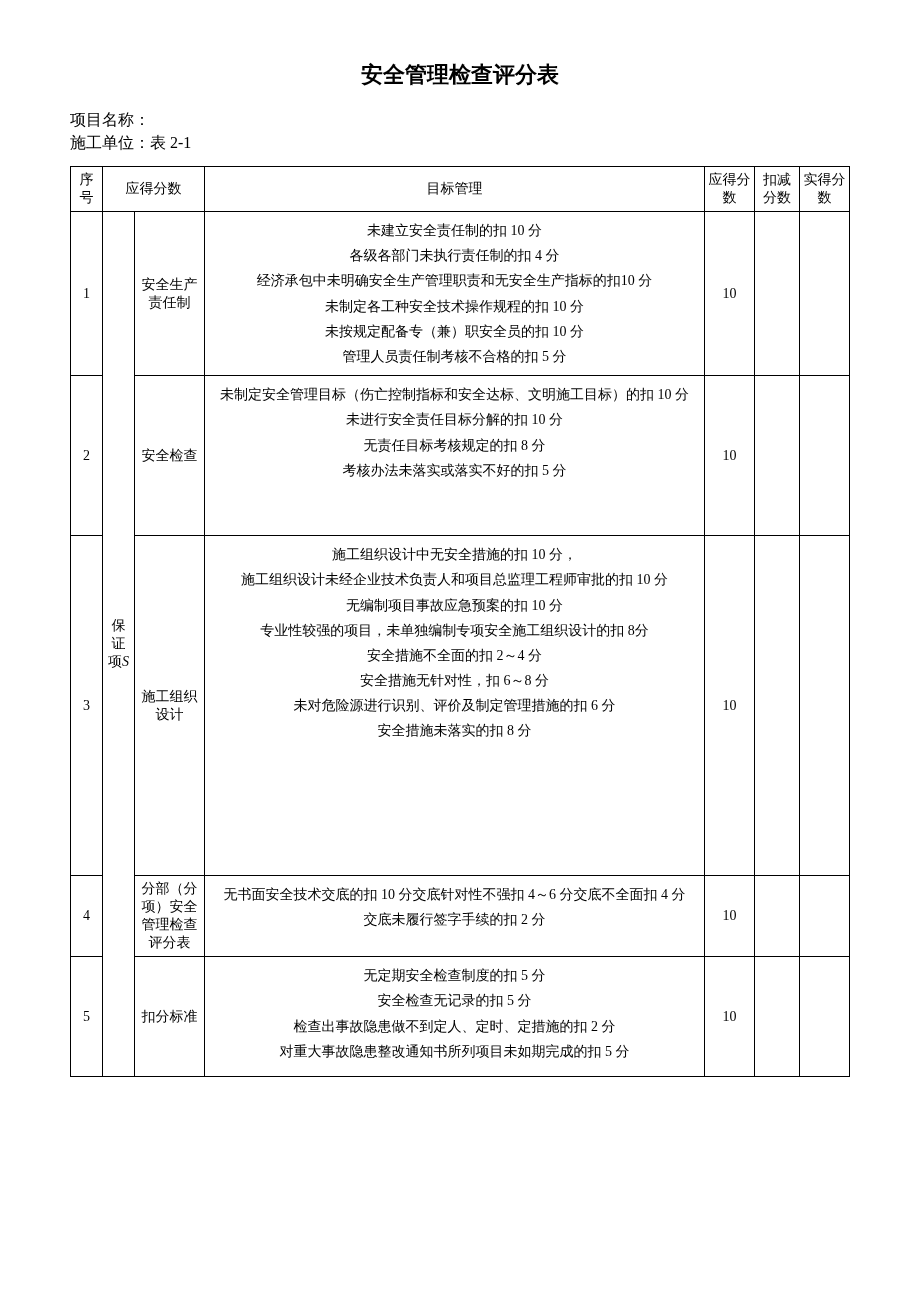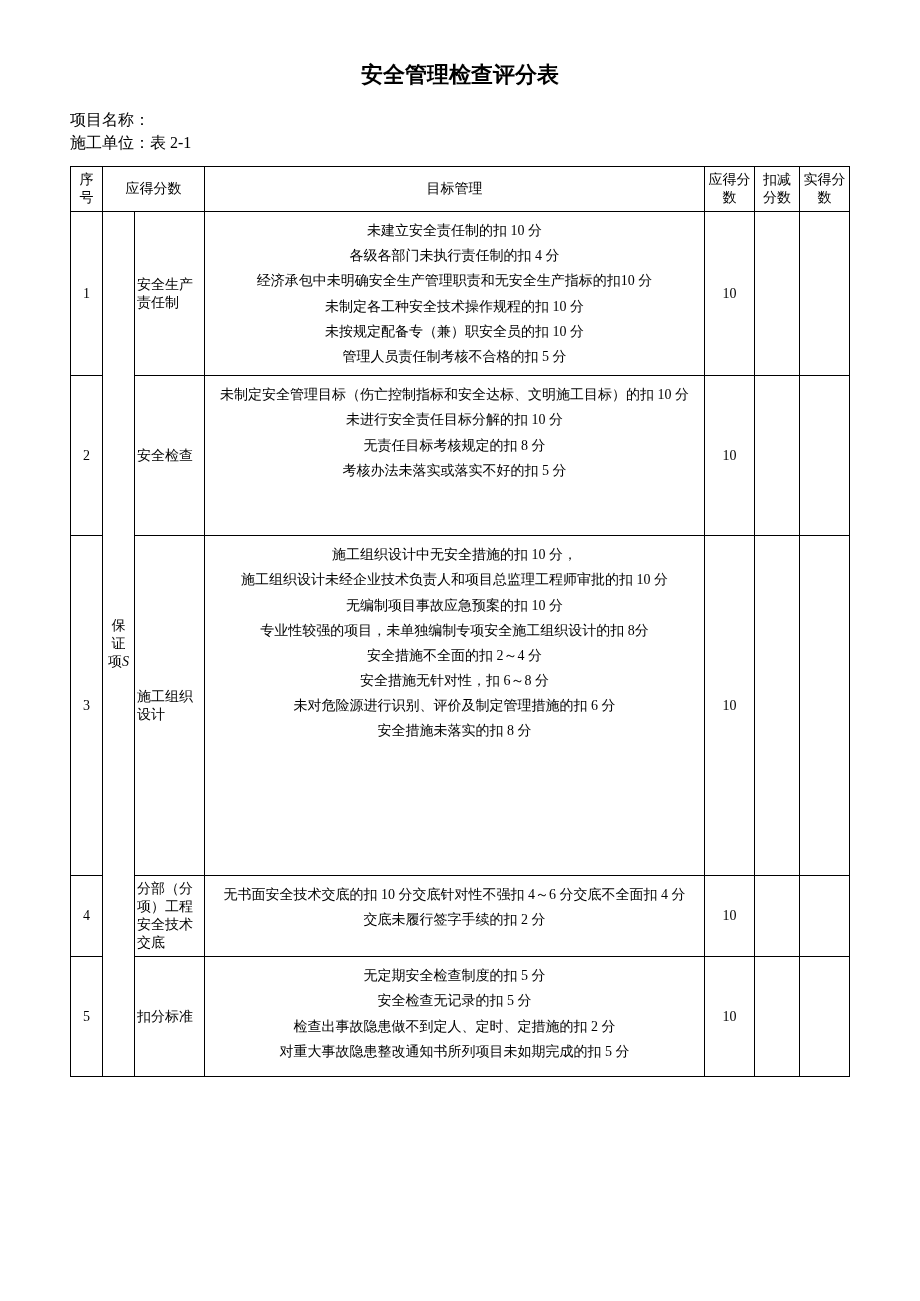--- a/index.html
+++ b/index.html
@@ -38,21 +38,21 @@
       font-weight: normal;
     }
     .col-seq { width: 32px; }
     .col-group { width: 32px; }
     .col-item { width: 70px; }
     .col-criteria { width: auto; }
     .col-score { width: 50px; }
     .col-deduct { width: 45px; }
     .col-actual { width: 50px; }
     td.left { text-align: center; vertical-align: top; padding: 6px 4px; line-height: 1.8; }
-    td.item-cell { text-align: left; font-family: Liberation Serif, serif; }
+    td.item-cell { text-align: center; font-family: Liberation Serif, serif; }
     .italic-s { font-style: italic; font-family: "Times New Roman", serif; }
   </style>
 </head>
 <body>
 
 <div class="title">安全管理检查评分表</div>
 <div class="meta-row">项目名称：</div>
 <div class="meta-row meta-last">
   <span>施工单位：</span>
   <span>表 2-1</span>
@@ -101,21 +101,21 @@
     <tr>
       <td>3</td>
       <td class="item-cell">施工组织设计</td>
       <td class="left" style="height:340px;">施工组织设计中无安全措施的扣 10 分，<br>施工组织设计未经企业技术负责人和项目总监理工程师审批的扣 10 分<br>无编制项目事故应急预案的扣 10 分<br>专业性较强的项目，未单独编制专项安全施工组织设计的扣 8分<br>安全措施不全面的扣 2～4 分<br>安全措施无针对性，扣 6～8 分<br>未对危险源进行识别、评价及制定管理措施的扣 6 分<br>安全措施未落实的扣 8 分</td>
       <td>10</td>
       <td></td>
       <td></td>
     </tr>
     <tr>
       <td>4</td>
-      <td class="item-cell">分部（分项）工程安全技术交底</td>
+      <td class="item-cell">分部（分项）安全管理检查评分表</td>
       <td class="left">无书面安全技术交底的扣 10 分交底针对性不强扣 4～6 分交底不全面扣 4 分<br>交底未履行签字手续的扣 2 分</td>
       <td>10</td>
       <td></td>
       <td></td>
     </tr>
     <tr>
       <td>5</td>
       <td class="item-cell">扣分标准</td>
       <td class="left" style="height:120px;">无定期安全检查制度的扣 5 分<br>安全检查无记录的扣 5 分<br>检查出事故隐患做不到定人、定时、定措施的扣 2 分<br>对重大事故隐患整改通知书所列项目未如期完成的扣 5 分</td>
       <td>10</td>

